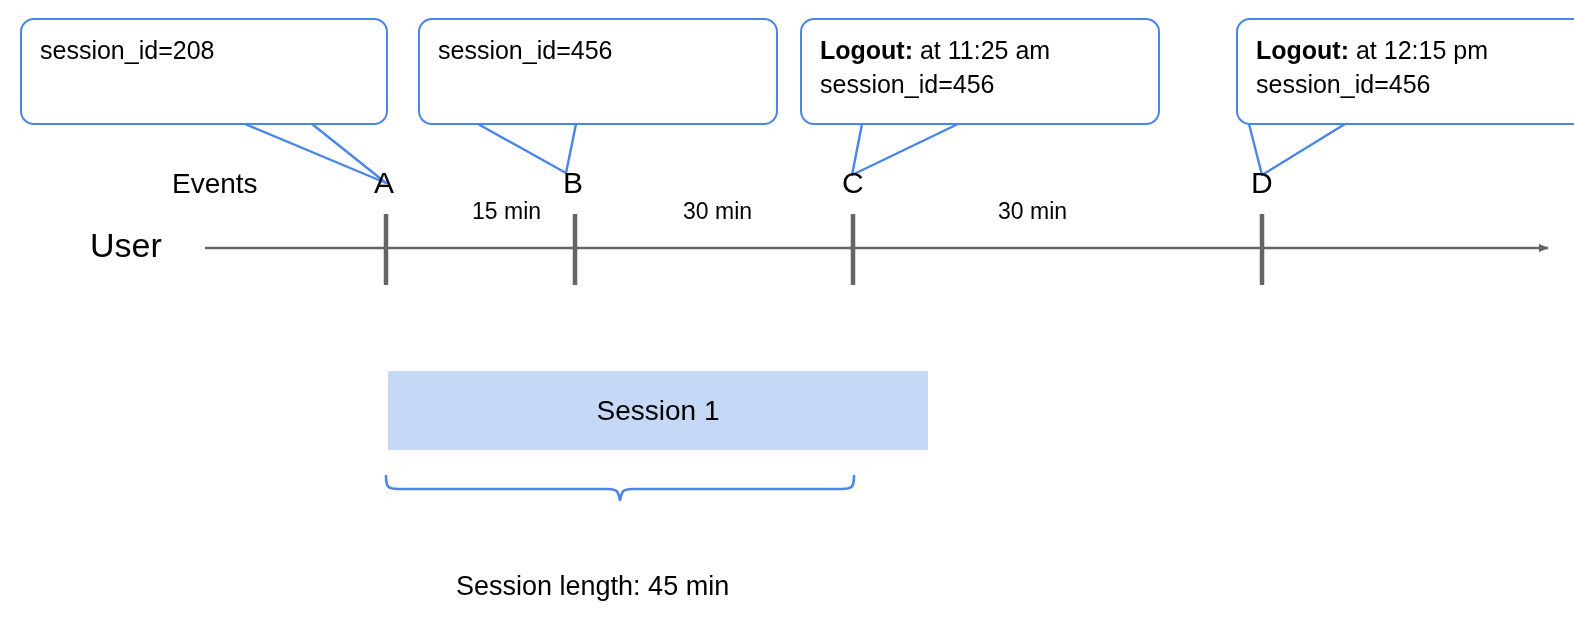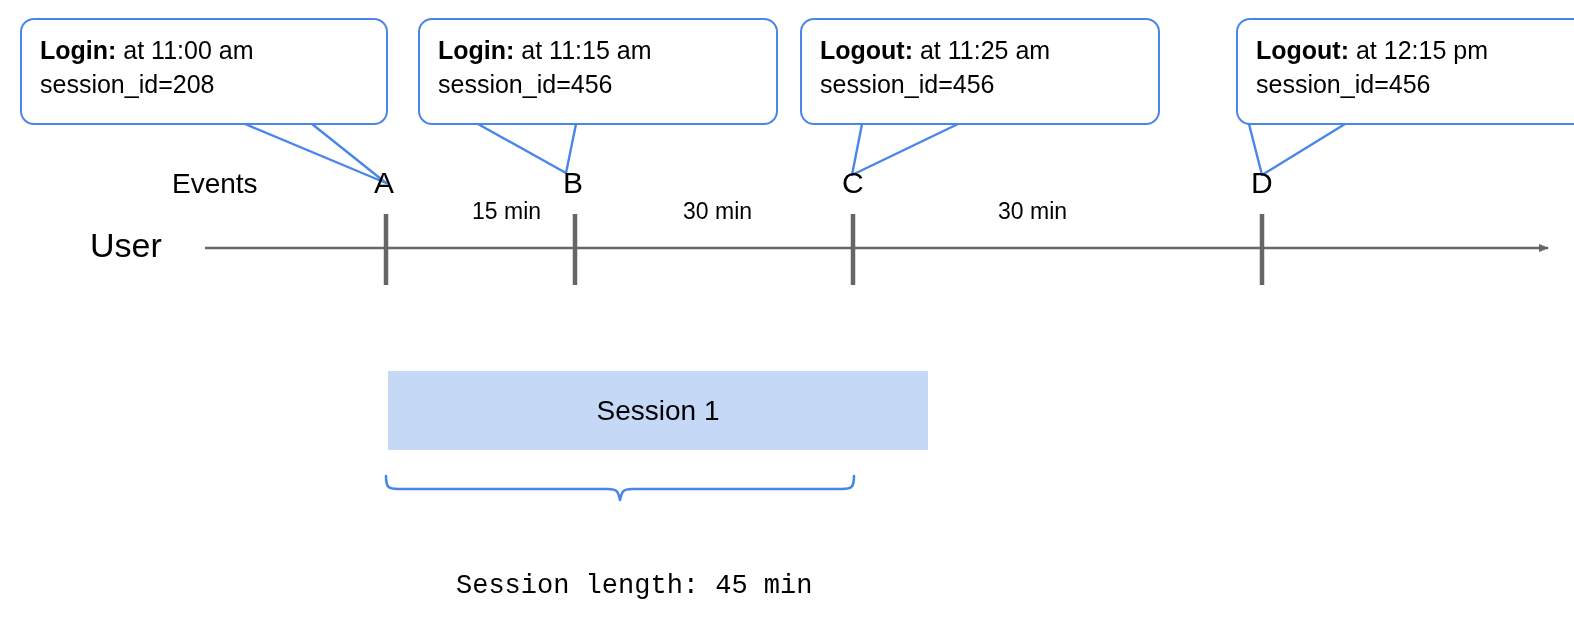--- a/index.html
+++ b/index.html
@@ -96,30 +96,24 @@
     <path d="M386,476
              C386,487 388,489 398,489
              L608,489
              C617,489 618,491 620,500
              C622,491 623,489 632,489
              L842,489
              C852,489 854,487 854,476" fill="none" stroke="#4a86e8" stroke-width="2.6" stroke-linecap="round" stroke-linejoin="round"></path>
   </svg>
 
   <div class="callout" style="left:20px; top:18px; width:368px; height:107px;">
-    <span class="ln">
-      <span class="evt">Login:</span><span> at 11:00 am</span>
-    </span>
     <span class="ln">session_id=208</span>
   </div>
 
   <div class="callout" style="left:418px; top:18px; width:360px; height:107px;">
-    <span class="ln">
-      <span class="evt">Login:</span><span> at 11:15 am</span>
-    </span>
     <span class="ln">session_id=456</span>
   </div>
 
   <div class="callout" style="left:800px; top:18px; width:360px; height:107px;">
     <span class="ln">
       <span class="evt">Logout:</span><span> at 11:25 am</span>
     </span>
     <span class="ln">session_id=456</span>
   </div>
 
@@ -140,15 +134,15 @@
   <div class="lbl lbl-point" style="left:1251px; top:166px;">D</div>
 
   <div class="lbl lbl-dur" style="left:440px; top:198px;margin-left:32px;">15 min</div>
   <div class="lbl lbl-dur" style="left:683px; top:198px;">30 min</div>
   <div class="lbl lbl-dur" style="left:998px; top:198px;">30 min</div>
 
   <div class="session-bar" style="left:388px; top:371px; width:540px; height:79px;">
     <span>Session 1</span>
   </div>
 
-  <div class="lbl lbl-caption" style="left:456px; top:571px;font-family:Liberation Mono, monospace;">Session length: 45 min</div>
+  <div class="lbl lbl-caption" style="left:456px; top:571px;">Session length: 45 min</div>
 
 </div>
 
 </body></html>

